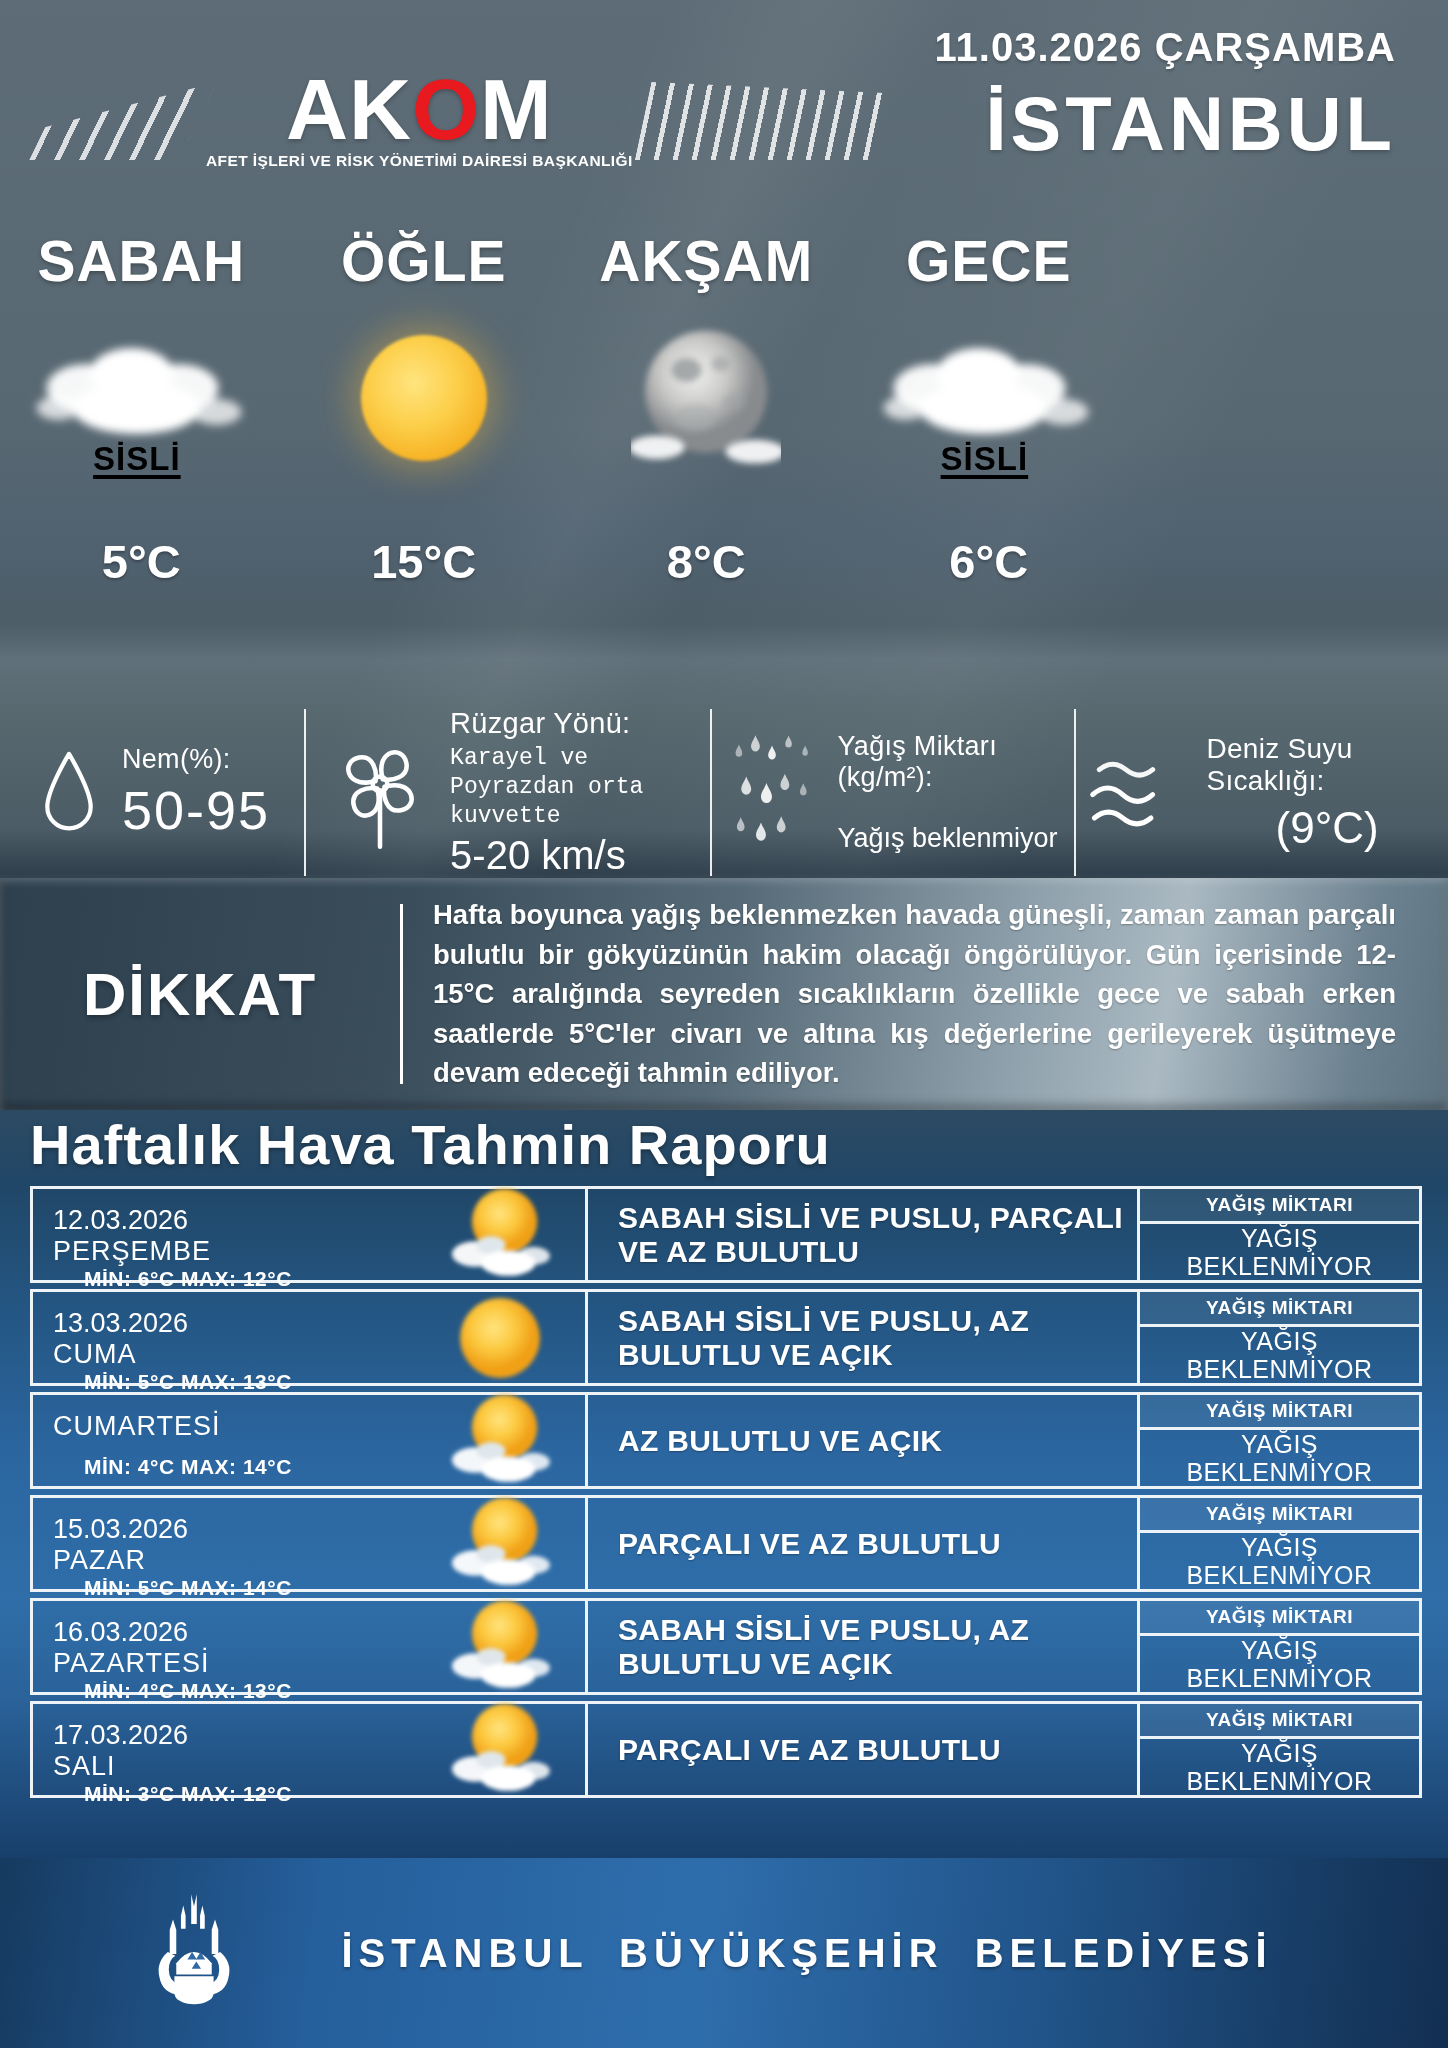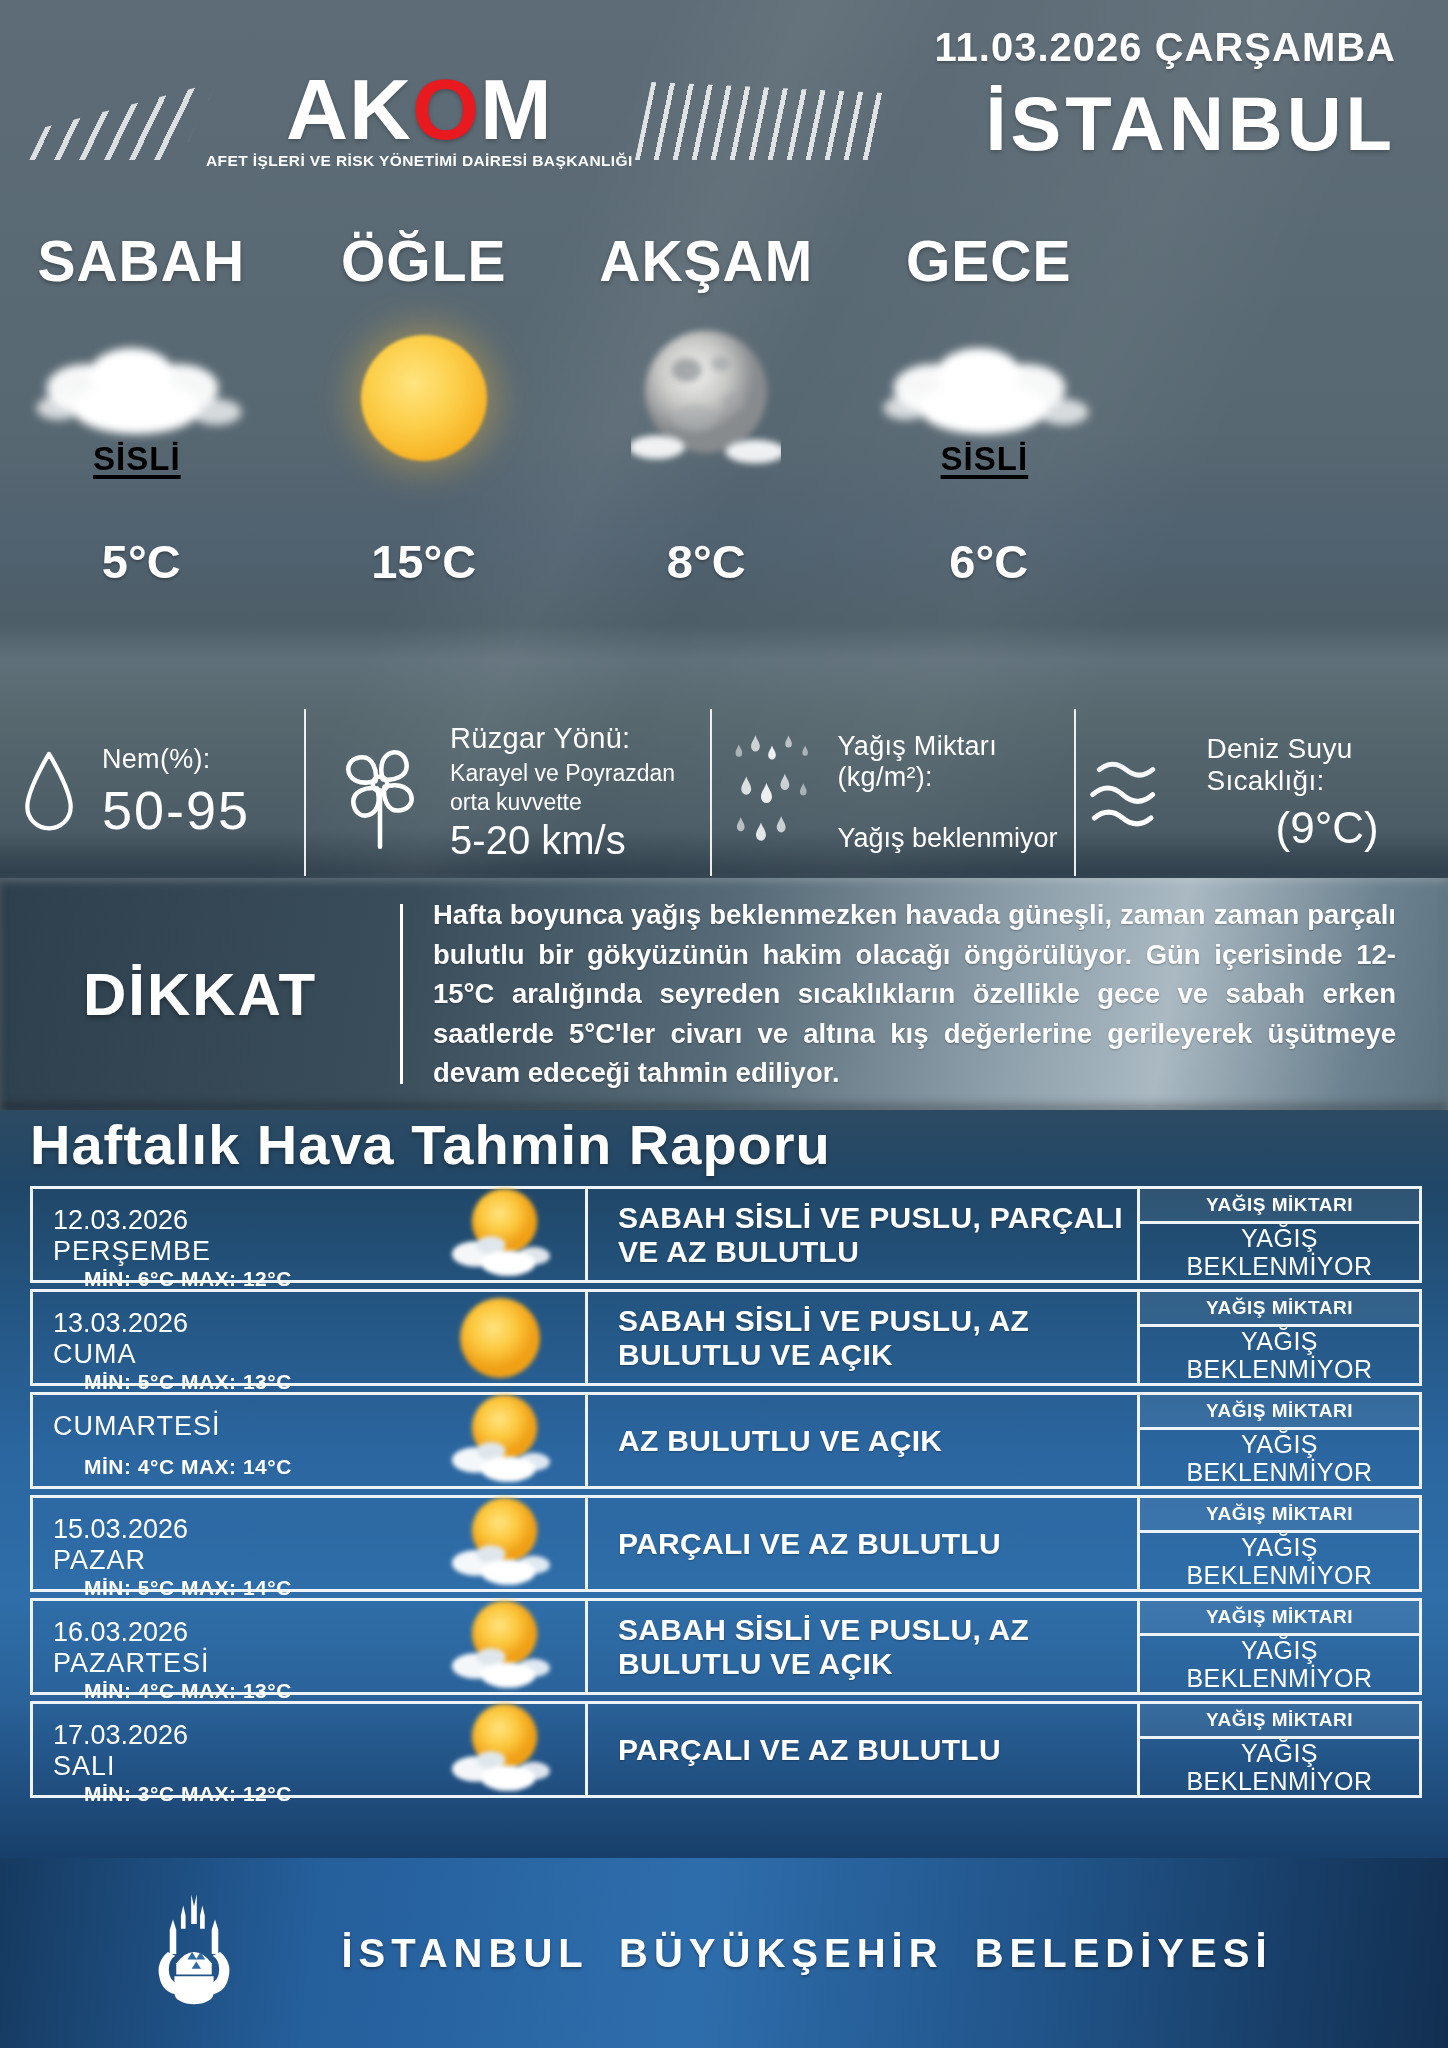--- a/index.html
+++ b/index.html
@@ -38,28 +38,28 @@
   .p-cond{position:absolute;bottom:16px;left:50%;transform:translateX(-55%);color:#000;
     font-weight:bold;font-size:33px;letter-spacing:1px;text-decoration:underline;
     text-decoration-thickness:3.5px;text-underline-offset:5px;}
   .p-temp{font-size:47px;font-weight:bold;margin-top:40px;text-shadow:0 2px 3px rgba(0,0,0,.3);}
   .sun-ball{width:126px;height:126px;border-radius:50%;
     background:radial-gradient(circle at 42% 38%,#ffe47f 0%,#fccf4a 40%,#f6ae1f 78%,#ef9f15 100%);
     filter:blur(1.5px);box-shadow:0 0 34px 10px rgba(250,190,60,.35);}
   
   .metrics{position:absolute;top:705px;left:0;right:0;height:175px;display:flex;}
   .metric{position:relative;display:flex;align-items:center;box-sizing:border-box;}
-  .metric:nth-child(1){width:21%;padding-left:16px;}
+  .metric:nth-child(1){width:21%;padding-left:36px;}
   .metric:nth-child(2){width:28%;padding-left:26px;}
   .metric:nth-child(3){width:25.2%;padding-left:16px;}
   .metric:nth-child(4){width:25.8%;padding-left:12px;}
   .metric + .metric::before{content:"";position:absolute;left:0;top:4px;bottom:4px;width:2px;background:rgba(255,255,255,.9);}
   .m-icon{flex:none;margin-right:20px;display:flex;align-items:center;}
   .m-label{font-size:27px;letter-spacing:.3px;}
-  .m-detail{font-size:23px;line-height:1.25;max-width:225px;margin-top:4px;}
+  .m-detail{font-size:23px;line-height:1.25;max-width:225px;margin-top:4px;font-family:Liberation Mono, monospace;}
   .metric:nth-child(1) .m-value{font-size:54px;letter-spacing:2px;margin-top:4px;}
   .metric:nth-child(2) .m-label{font-size:29px;}
   .metric:nth-child(2) .m-value{font-size:40px;margin-top:2px;}
   .metric:nth-child(3) .m-value{font-size:27px;margin-top:30px;}
   .metric:nth-child(4) .m-label{font-size:28px;}
   .metric:nth-child(4) .m-value{font-size:44px;margin-top:6px;text-align:center;}
   
   .warning{position:absolute;top:878px;left:0;right:0;height:232px;display:flex;align-items:center;
     background:linear-gradient(100deg,#2e404e 0%,#3a4d5b 28%,#566a77 50%,#8fa1ac 70%,#aab9c2 80%,#6d8290 93%,#5d7280 100%);
     box-shadow:inset 0 3px 8px rgba(255,255,255,.22), inset 0 -6px 10px rgba(0,0,0,.28);}

